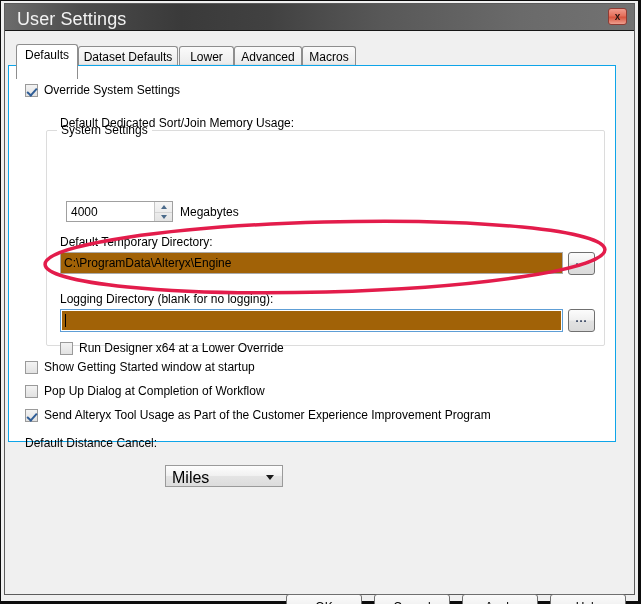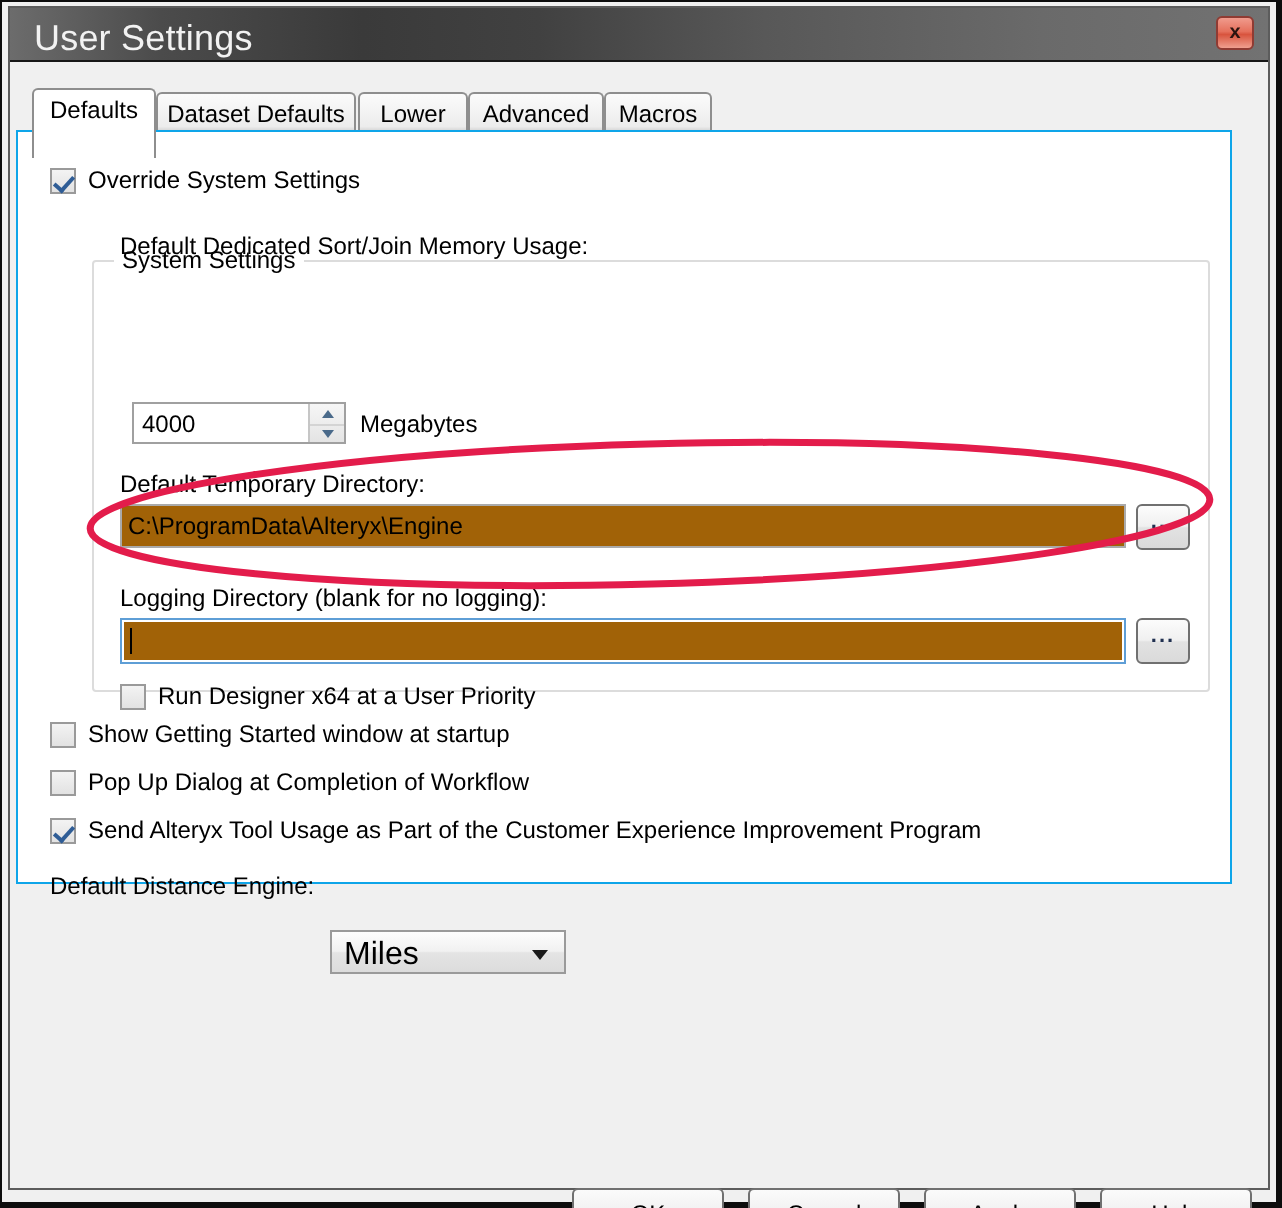--- a/index.html
+++ b/index.html
@@ -412,39 +412,39 @@
         <div class="textinput focused" style="left:51px; top:243px; width:503px; height:23px;">
           <span></span>
           <span class="caret"></span>
         </div>
         <div class="browsebtn" style="left:559px; top:243px;">
           <span class="dots">...</span>
         </div>
 
         <div class="cbrow" style="left:51px; top:275px;">
           <span class="cbox"></span>
-          <span class="cblabel">Run Designer x64 at a User Priority</span>
+          <span class="cblabel">Run Designer x64 at a Lower Override</span>
         </div>
 
         <div class="cbrow" style="left:16px; top:318px;">
           <span class="cbox"></span>
           <span class="cblabel">Pop Up Dialog at Completion of Workflow</span>
         </div>
 
         <div class="cbrow" style="left:16px; top:294px;">
           <span class="cbox"></span>
           <span class="cblabel">Show Getting Started window at startup</span>
         </div>
 
         <div class="cbrow" style="left:16px; top:342px;">
           <span class="cbox checked"></span>
           <span class="cblabel">Send Alteryx Tool Usage as Part of the Customer Experience Improvement Program</span>
         </div>
 
-        <div class="fieldlabel" style="left:16px; top:370px;">Default Distance Engine:</div>
+        <div class="fieldlabel" style="left:16px; top:370px;">Default Distance Cancel:</div>
 
         <div id="combo">
           <span id="combo-text">Miles</span>
           <span id="combo-arrow"></span>
         </div>
       </div>
 
       <div class="dlgbtn" style="left:281px;">
         <span>OK</span>
       </div>

